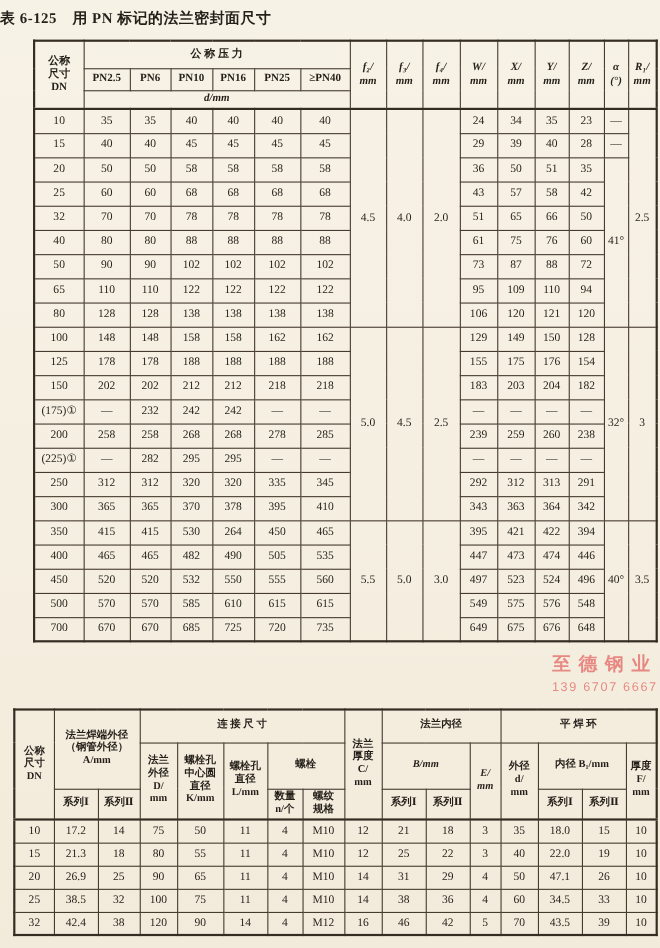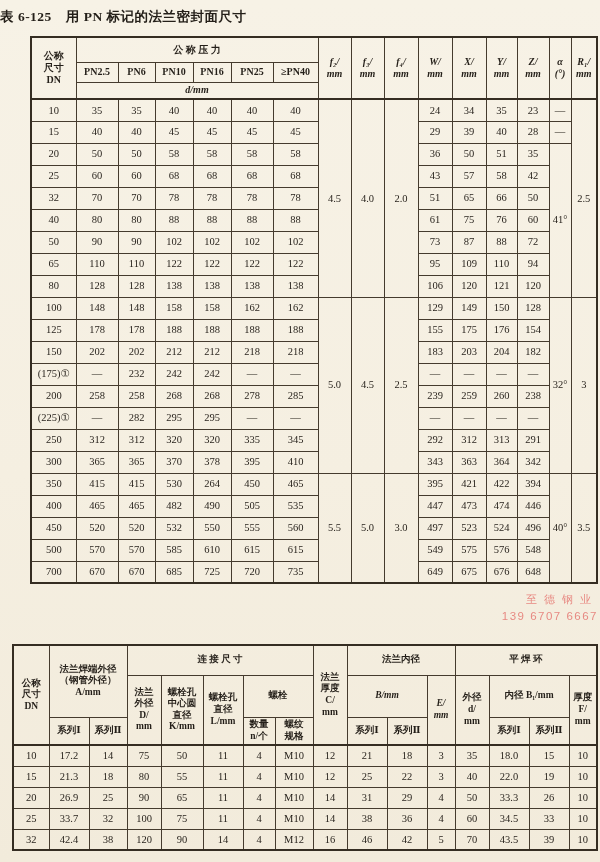--- a/index.html
+++ b/index.html
@@ -8,21 +8,21 @@
     background:linear-gradient(180deg,#f7f2e6 0%,#f5efe1 55%,#f2ebdb 100%);
     font-family:"Liberation Serif","DejaVu Serif",serif;
     color:#241f19;
   }
   .title{position:absolute; left:0; width:100%; text-align:left;
     font-weight:bold; font-size:13.5px; letter-spacing:0.5px;}
   .t1title{top:8px;}
   .t2title{top:612px;}
   .footnote{position:absolute; left:112px; top:596px; font-size:11px; white-space:nowrap;}
   .watermark{position:absolute; right:2px; top:592px; text-align:right; line-height:1.45; opacity:0.8;}
-  .watermark .wm1{font-size:11px; letter-spacing:7px;}
+  .watermark .wm1{font-size:17px; letter-spacing:7px;font-weight:bold;}
   .watermark .wm2{font-size:11.5px; letter-spacing:1.5px; font-family:"Liberation Sans",sans-serif;margin-left:24px;}
   table{border-collapse:collapse; table-layout:fixed; position:absolute; background:transparent;}
   #t1{left:30px; top:36px; width:566px;}
   #t2{left:12px; top:644px; width:584px;}
   th,td{
     border:1px solid #453b2e; text-align:center; vertical-align:middle;
     padding:0; overflow:hidden;
   }
   th{white-space:pre-line; font-weight:bold; font-size:10px; line-height:1.22;}
   td{font-size:10.5px; line-height:1.05;}
@@ -536,27 +536,27 @@
           <td>90</td>
           <td>65</td>
           <td>11</td>
           <td>4</td>
           <td>M10</td>
           <td>14</td>
           <td>31</td>
           <td>29</td>
           <td>4</td>
           <td>50</td>
-          <td>33.3</td>
+          <td>47.1</td>
           <td>26</td>
           <td>10</td>
         </tr>
         <tr>
           <td>25</td>
-          <td>33.7</td>
+          <td>38.5</td>
           <td>32</td>
           <td>100</td>
           <td>75</td>
           <td>11</td>
           <td>4</td>
           <td>M10</td>
           <td>14</td>
           <td>38</td>
           <td>36</td>
           <td>4</td>

